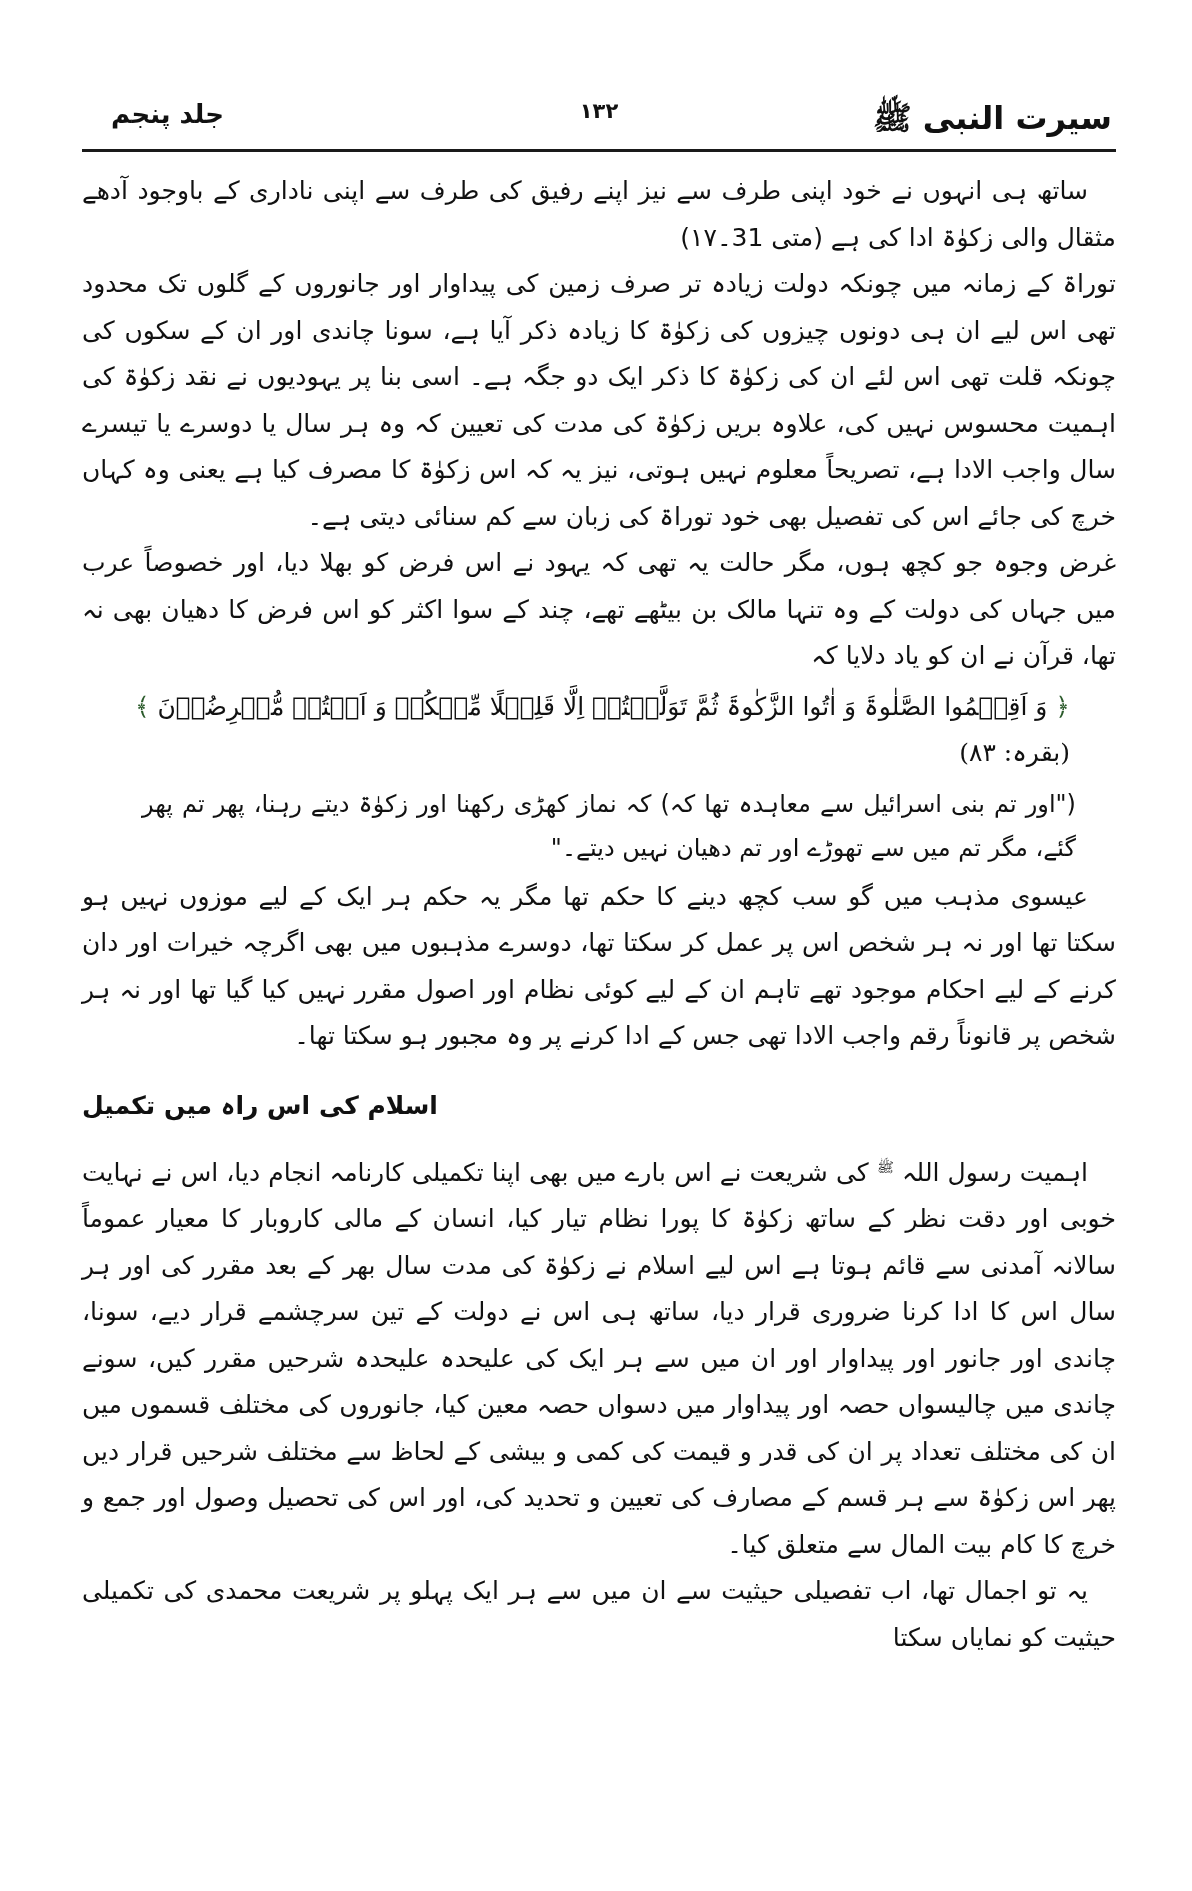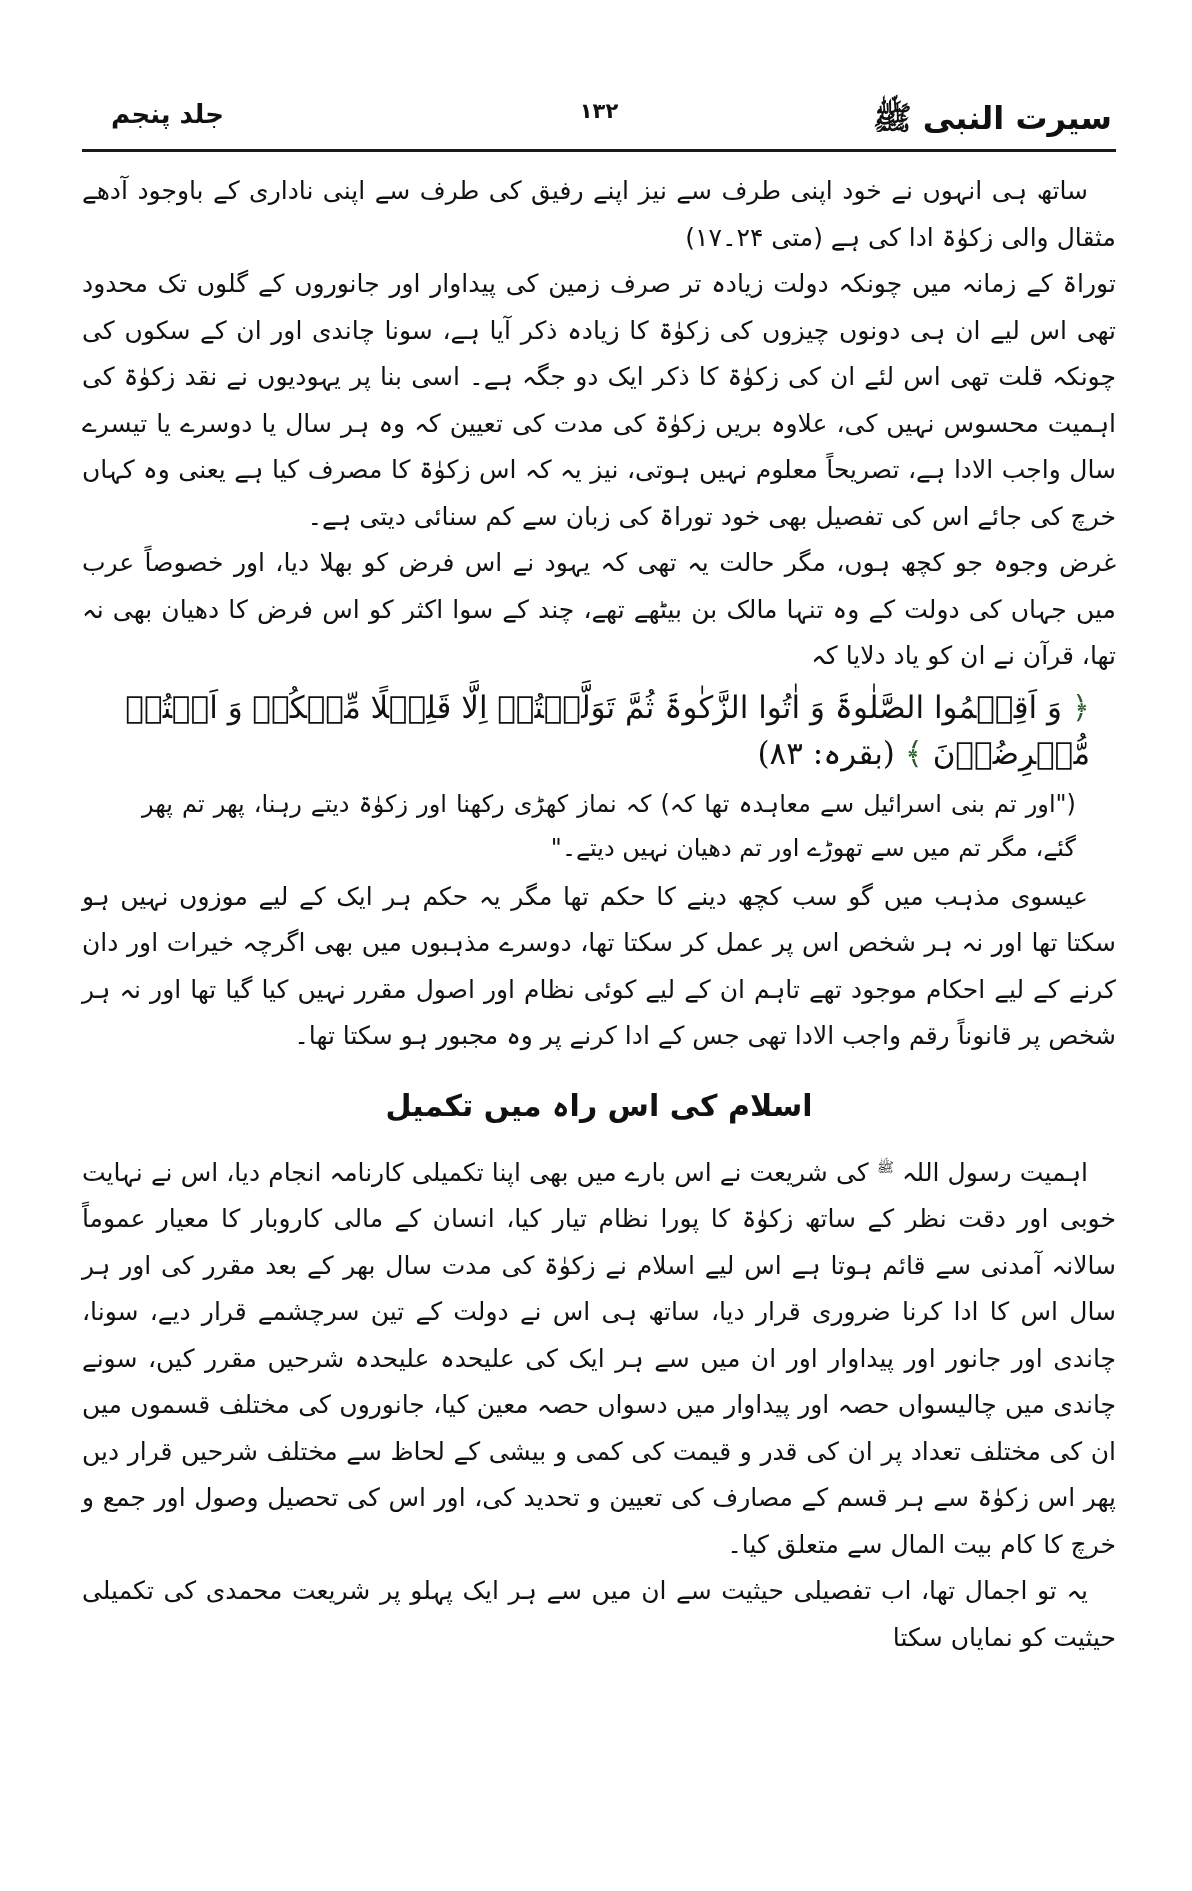--- a/index.html
+++ b/index.html
@@ -64,62 +64,62 @@
       font-size: 25px;
       line-height: 46.5px;
       text-align: justify;
       text-align-last: right;
       margin: 0;
     }
     .para.indent {
       text-indent: 28px;
     }
     .quran {
-      font-size: 31px;
+      font-size: 25px;
       line-height: 46px;
-      margin: 4px 26px 4px 0;
+      margin: 4px 46px 4px 0;
       text-align: right;
       font-family: "DejaVu Serif", serif;
     }
     .quran .bracket {
       color: #2a5a2a;
     }
     .translation {
       font-size: 24px;
       line-height: 44px;
       margin: 6px 40px 4px 60px;
       text-align: justify;
       text-align-last: right;
     }
     .section-heading {
-      font-size: 30px;
+      font-size: 25px;
       font-weight: bold;
       margin: 22px 0 14px 0;
       line-height: 48px;
-      text-align: center;
+      text-align: left;
     }
     .honorific {
       font-size: 14px;
       vertical-align: super;
     }
   </style>
 </head>
 <body>
 
 <div class="page">
 
   <div class="header">
     <span class="book-title">سیرت النبی ﷺ</span>
     <span class="page-number">۱۳۲</span>
     <span class="volume">جلد پنجم</span>
   </div>
 
   <div class="content">
 
-    <p class="para indent">ساتھ ہی انہوں نے خود اپنی طرف سے نیز اپنے رفیق کی طرف سے اپنی ناداری کے باوجود آدھے مثقال والی زکوٰۃ ادا کی ہے (متی ۲۴۔۱۷)</p>
+    <p class="para indent">ساتھ ہی انہوں نے خود اپنی طرف سے نیز اپنے رفیق کی طرف سے اپنی ناداری کے باوجود آدھے مثقال والی زکوٰۃ ادا کی ہے (متی 31۔۱۷)</p>
 
     <p class="para">توراۃ کے زمانہ میں چونکہ دولت زیادہ تر صرف زمین کی پیداوار اور جانوروں کے گلوں تک محدود تھی اس لیے ان ہی دونوں چیزوں کی زکوٰۃ کا زیادہ ذکر آیا ہے، سونا چاندی اور ان کے سکوں کی چونکہ قلت تھی اس لئے ان کی زکوٰۃ کا ذکر ایک دو جگہ ہے۔ اسی بنا پر یہودیوں نے نقد زکوٰۃ کی اہمیت محسوس نہیں کی، علاوہ بریں زکوٰۃ کی مدت کی تعیین کہ وہ ہر سال یا دوسرے یا تیسرے سال واجب الادا ہے، تصریحاً معلوم نہیں ہوتی، نیز یہ کہ اس زکوٰۃ کا مصرف کیا ہے یعنی وہ کہاں خرچ کی جائے اس کی تفصیل بھی خود توراۃ کی زبان سے کم سنائی دیتی ہے۔</p>
 
     <p class="para">غرض وجوہ جو کچھ ہوں، مگر حالت یہ تھی کہ یہود نے اس فرض کو بھلا دیا، اور خصوصاً عرب میں جہاں کی دولت کے وہ تنہا مالک بن بیٹھے تھے، چند کے سوا اکثر کو اس فرض کا دھیان بھی نہ تھا، قرآن نے ان کو یاد دلایا کہ</p>
 
     <div class="quran">
       <span class="bracket">﴿</span>
       <span>وَ اَقِیۡمُوا الصَّلٰوۃَ وَ اٰتُوا الزَّکٰوۃَ ثُمَّ تَوَلَّیۡتُمۡ اِلَّا قَلِیۡلًا مِّنۡکُمۡ وَ اَنۡتُمۡ مُّعۡرِضُوۡنَ</span>
       <span class="bracket">﴾</span>
       <span>(بقرہ: ۸۳)</span>

